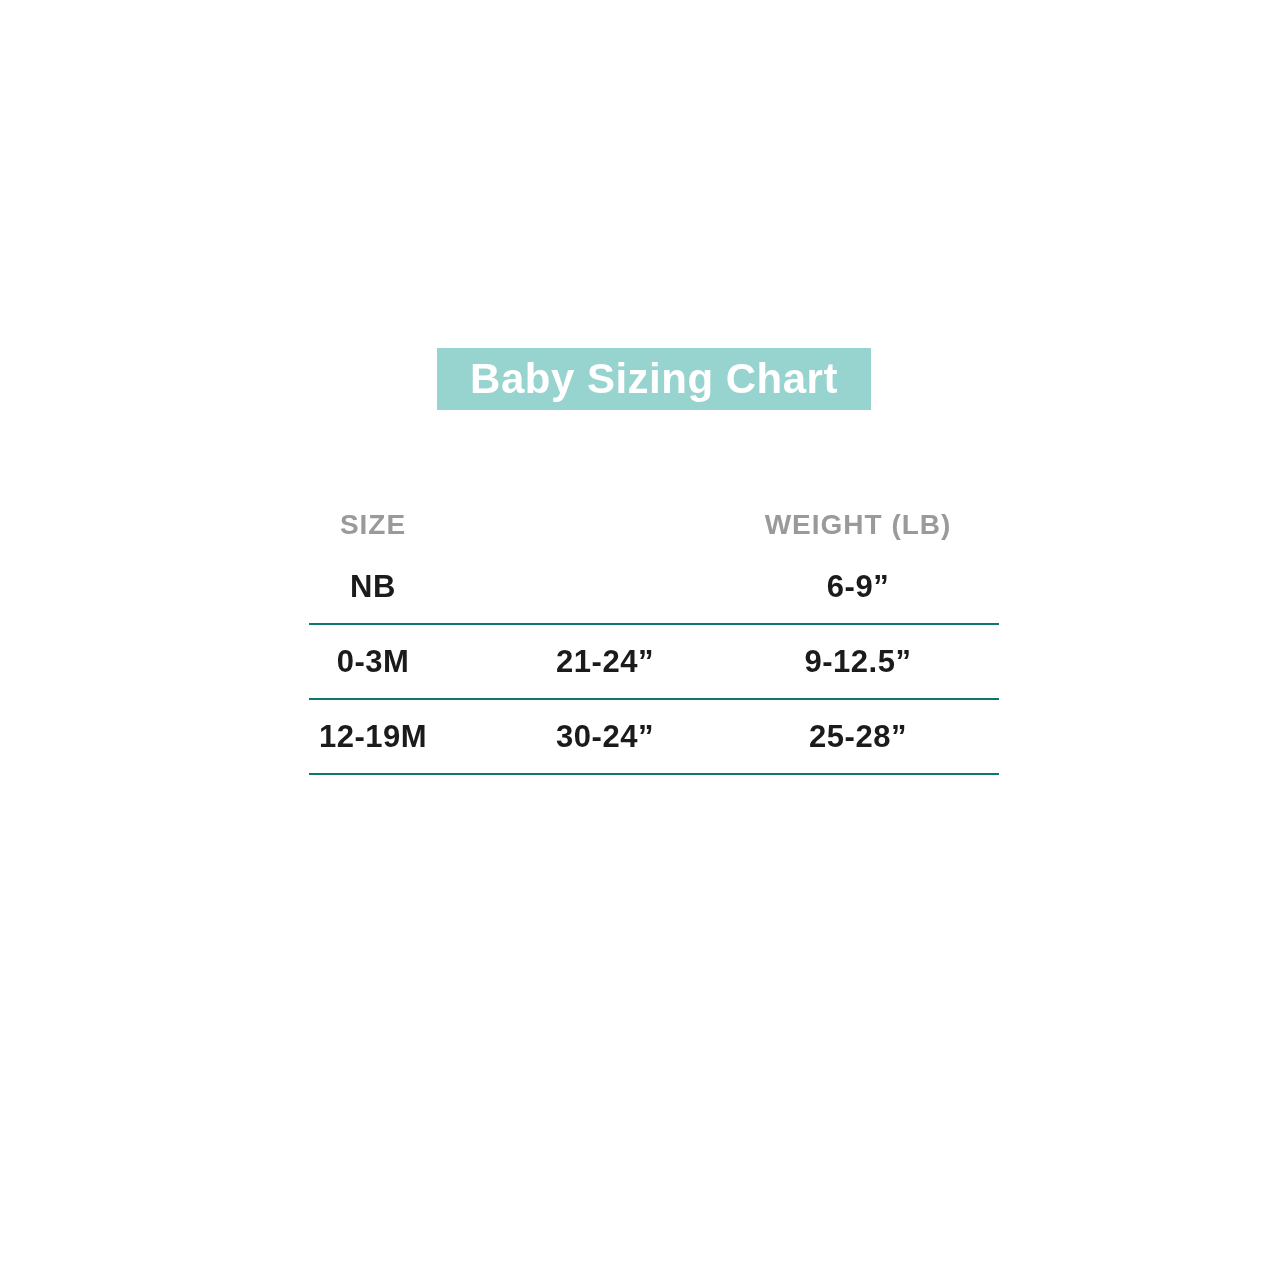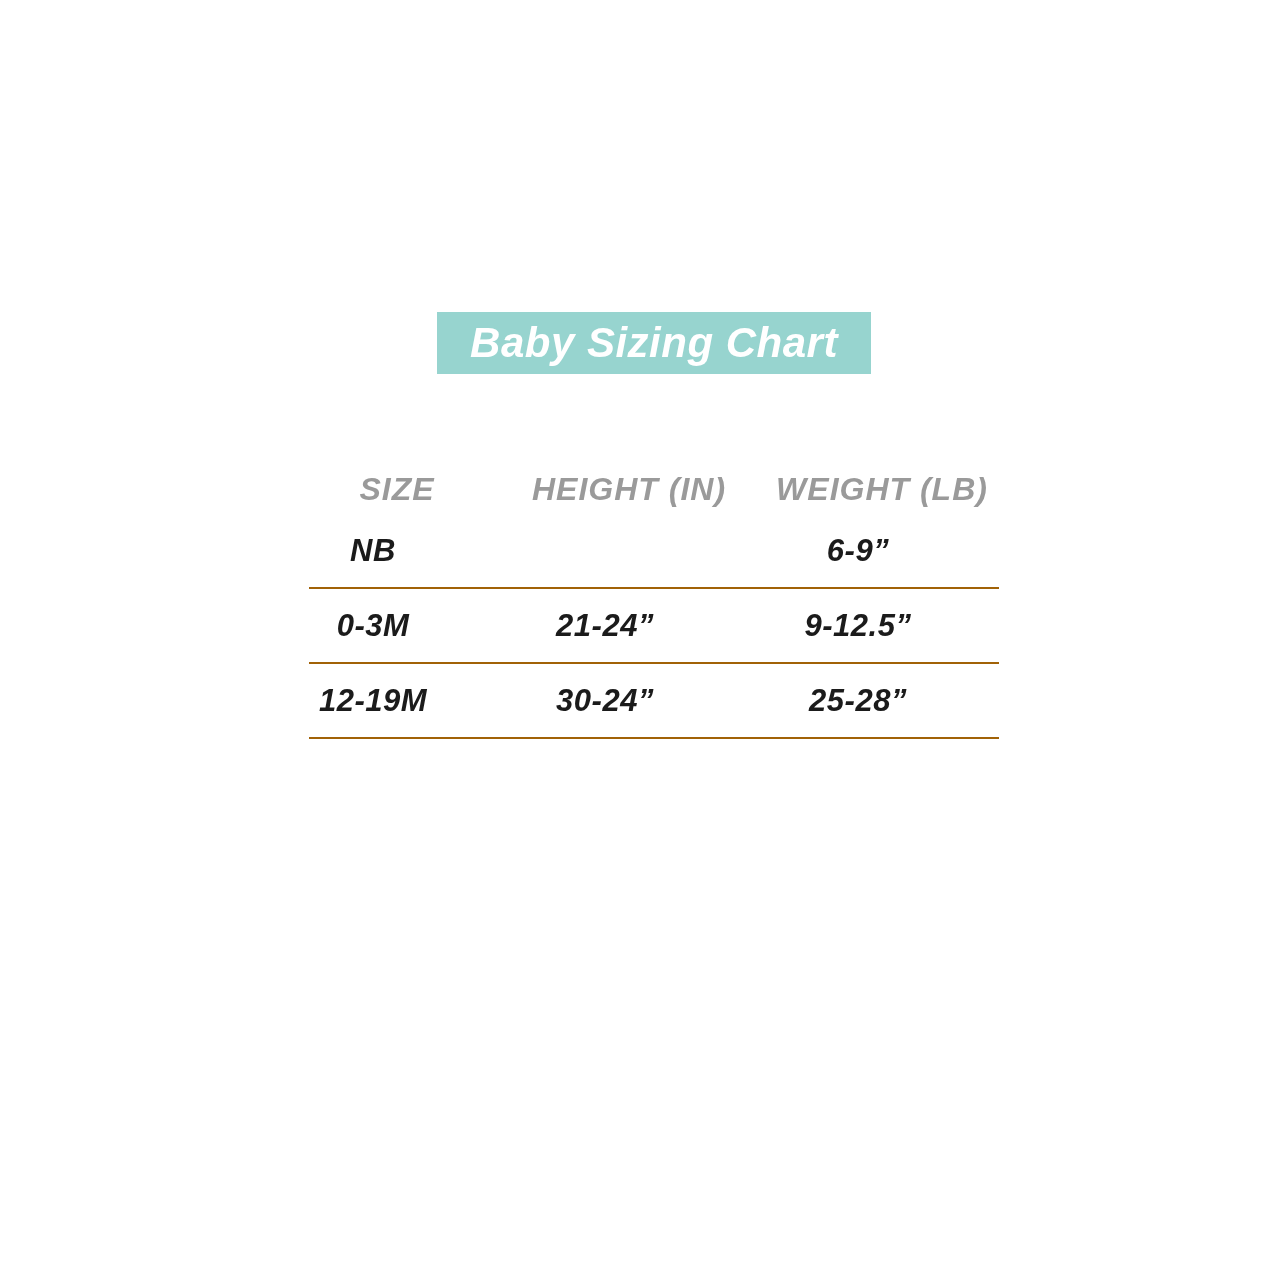--- a/index.html
+++ b/index.html
@@ -8,23 +8,22 @@
     background: #ffffff;
     width: 1288px;
     height: 1288px;
     font-family: "Liberation Sans", sans-serif;
     position: relative;
     overflow: hidden;
   }
   .chart-wrap {
     position: absolute;
     left: 309px;
-    top: 312px;
+    top: 348px;
     width: 690px;
-    font-style: italic;
   }
   .title-banner {
     width: 434px;
     height: 62px;
     margin: 0 auto;
     background: #97d4cf;
     color: #ffffff;
     display: flex;
     align-items: center;
     justify-content: center;
@@ -35,44 +34,43 @@
   }
   .size-table {
     margin-top: 90px;
     width: 100%;
   }
   .t-row {
     position: relative;
     height: 73px;
   }
   .t-row.data {
-    border-bottom: 2px solid #a16207;
+    border-bottom: 2px solid #0f766e;
   }
   .t-row.header {
     height: 50px;
     border-bottom: none;
   }
   .cell {
     position: absolute;
     top: 0;
     height: 100%;
     display: flex;
     align-items: center;
     white-space: nowrap;
     transform: translateX(-50%);
   }
   .c1 { left: 64px; }
   .c2 { left: 296px; }
   .c3 { left: 549px; }
   .header .cell {
     color: #9a9a9a;
-    font-size: 32px;
+    font-size: 28px;
     font-weight: 700;
     letter-spacing: 1px;
-    margin-left: 24px;
   }
   .data .cell {
     color: #1b1b1b;
     font-size: 31px;
     font-weight: 700;
     letter-spacing: 0.5px;
   }
 </style>
 </head>
 <body>
@@ -80,21 +78,20 @@
 <div class="chart-wrap">
 
   <div class="title-banner">
     <span>Baby Sizing Chart</span>
   </div>
 
   <div class="size-table">
 
     <div class="t-row header">
       <span class="cell c1">SIZE</span>
-      <span class="cell c2">HEIGHT (IN)</span>
       <span class="cell c3">WEIGHT (LB)</span>
     </div>
 
     <div class="t-row data">
       <span class="cell c1">NB</span>
       <span class="cell c3">6-9”</span>
     </div>
 
     <div class="t-row data">
       <span class="cell c1">0-3M</span>

